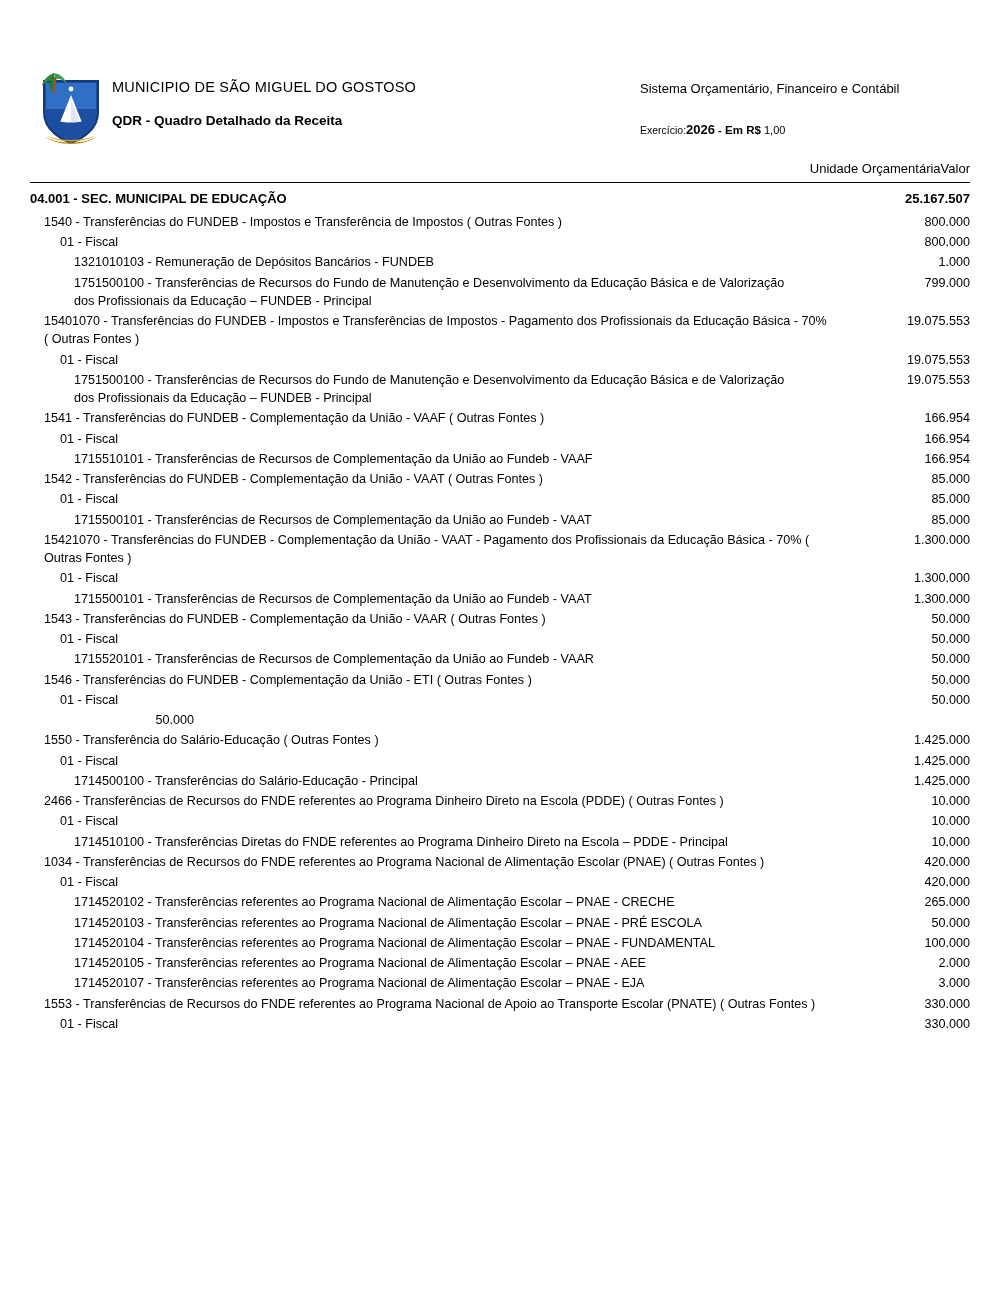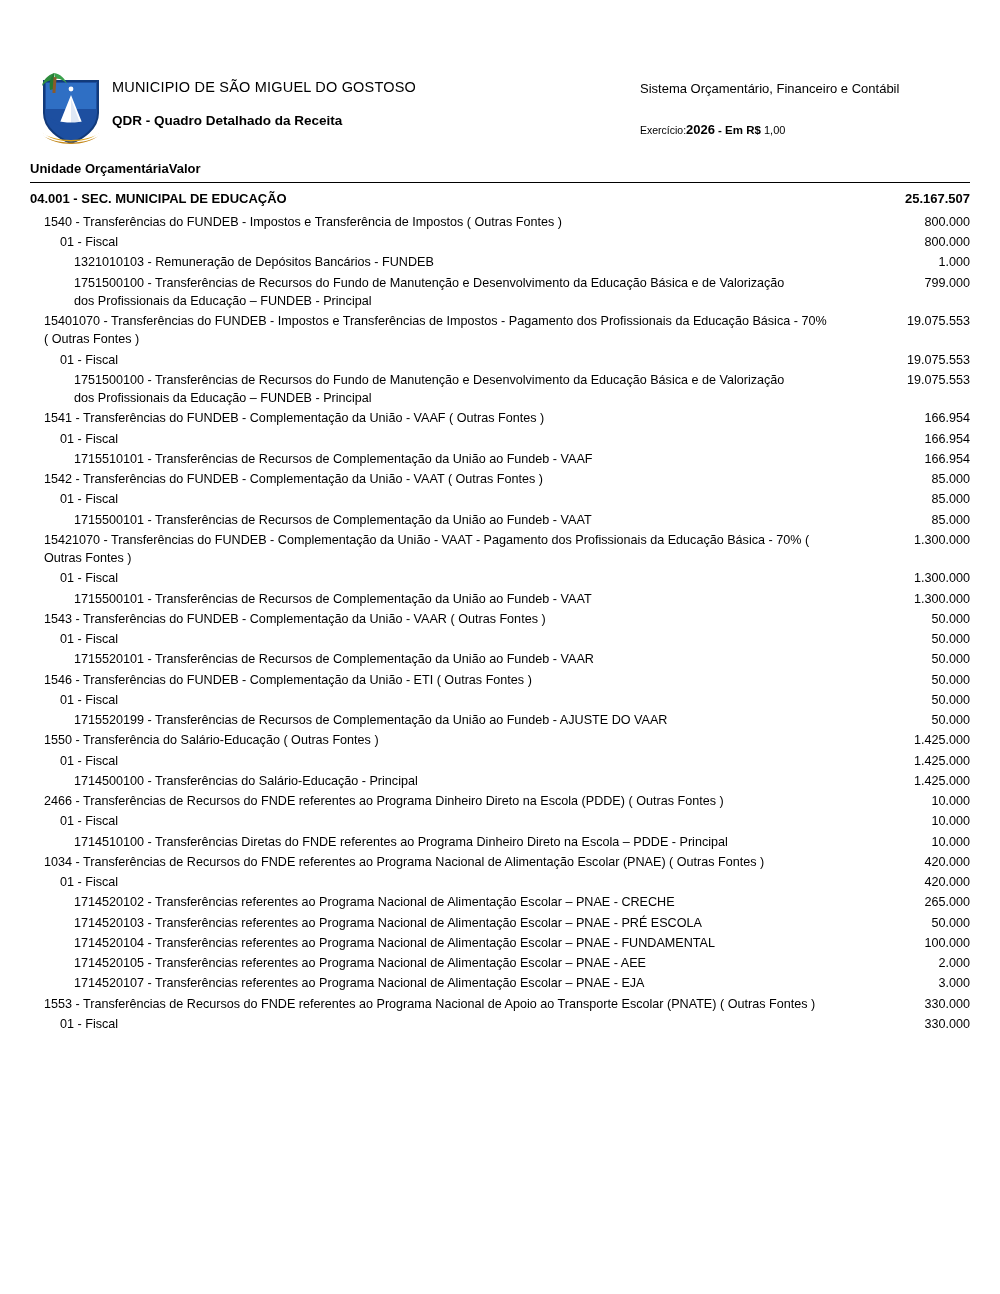--- a/index.html
+++ b/index.html
@@ -64,23 +64,23 @@
     font-size: 11px;
   }
   .exercise .lbl { font-size: 10.5px; }
   .exercise .year { font-weight: bold; font-size: 13px; }
   .exercise .cur { font-weight: bold; font-size: 11.5px; }
   .exercise .money { font-size: 11px; }
 
   
   .col-head {
     display: flex;
-    justify-content: flex-start;
+    justify-content: flex-end;
     align-items: flex-end;
-    font-weight: bold;
+    font-weight: normal;
     font-size: 13px;
     padding: 14px 0 6px 0;
     border-bottom: 1.5px solid #000;
   }
 
   
   .rows { padding-top: 4px; }
   .row {
     display: flex;
     align-items: flex-start;
@@ -267,21 +267,20 @@
       </div>
       <div class="row lvl-source">
         <div class="label">1546 - Transferências do FUNDEB - Complementação da União - ETI ( Outras Fontes )</div>
         <div class="value v-right">50.000</div>
       </div>
       <div class="row lvl-fiscal">
         <div class="label">01 - Fiscal</div>
         <div class="value v-right">50.000</div>
       </div>
       <div class="row lvl-account">
-        <div class="label">1715520199 - Transferências de Recursos de Complementação da União ao Fundeb - AJUSTE DO VAAR</div>
         <div class="value v-left">50.000</div>
       </div>
       <div class="row lvl-source">
         <div class="label">1550 - Transferência do Salário-Educação ( Outras Fontes )</div>
         <div class="value v-right">1.425.000</div>
       </div>
       <div class="row lvl-fiscal">
         <div class="label">01 - Fiscal</div>
         <div class="value v-left">1.425.000</div>
       </div>

